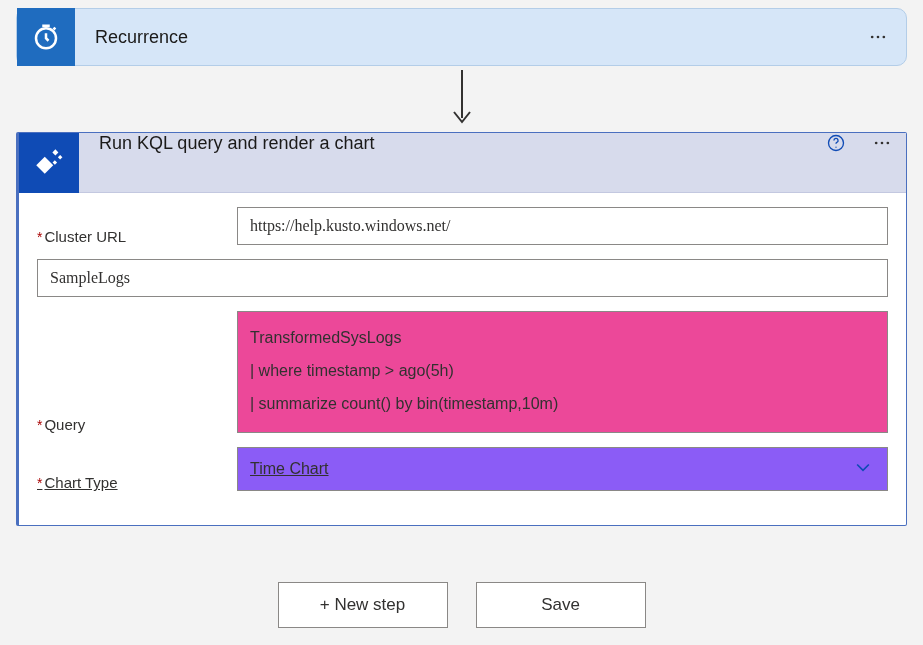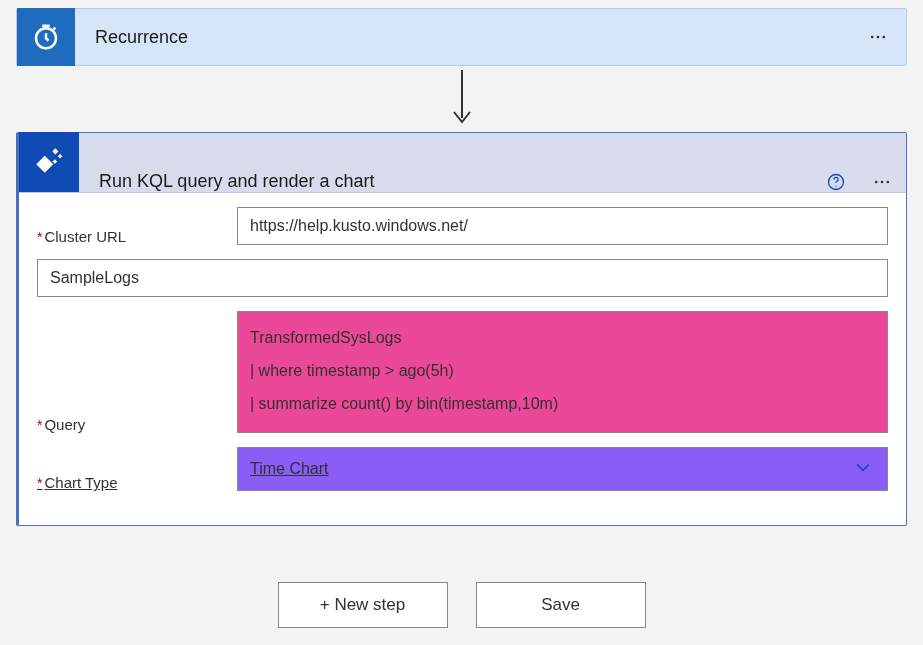--- a/index.html
+++ b/index.html
@@ -17,21 +17,21 @@
     position: relative;
   }
 
   
   .trigger-card {
     display: flex;
     align-items: center;
     height: 58px;
     background: #d6e6f8;
     border: 1px solid #b3cde8;
-    border-radius: 2px;
+    border-radius: 10px;
   }
   .trigger-icon {
     width: 58px; height: 58px;
     background: #1f6cbf;
     display: flex; align-items: center; justify-content: center;
     flex: 0 0 58px;
   }
   .trigger-title {
     flex: 1;
     padding-left: 20px;
@@ -55,21 +55,21 @@
   }
 
   
   .action-card {
     background: #ffffff;
     border: 1px solid #4a6fbf;
     border-left: 3px solid #4a6fbf;
     border-radius: 2px;
   }
   .action-header {
-    display: flex; align-items: flex-end;
+    display: flex; align-items: flex-start;
     height: 60px;
     background: #d7dbec;
     border-bottom: 1px solid #c3c8e0;
   }
   .action-icon {
     width: 60px; height: 60px;
     background: #0f4bb5;
     display: flex; align-items: center; justify-content: center;
     flex: 0 0 60px;
   }
@@ -108,21 +108,21 @@
     flex: 0 0 200px;
     font-size: 15px;
     padding-top: 10px;
     color: #323130;
     white-space: nowrap;
   }
   .req { color: #a80000; margin-right: 2px; font-size: 14px; }
   .form-input {
     flex: 1;
     border: 1px solid #8a8886;
-    font-family: Liberation Sans, sans-serif;
+    font-family: Liberation Serif, serif;
     font-size: 16px;
     padding: 9px 12px;
     background: #fff;
     outline: none;
     color: #323130;
   }
   .form-textarea {
     flex: 1;
     border: 1px solid #8a8886;
     font-family: inherit;

